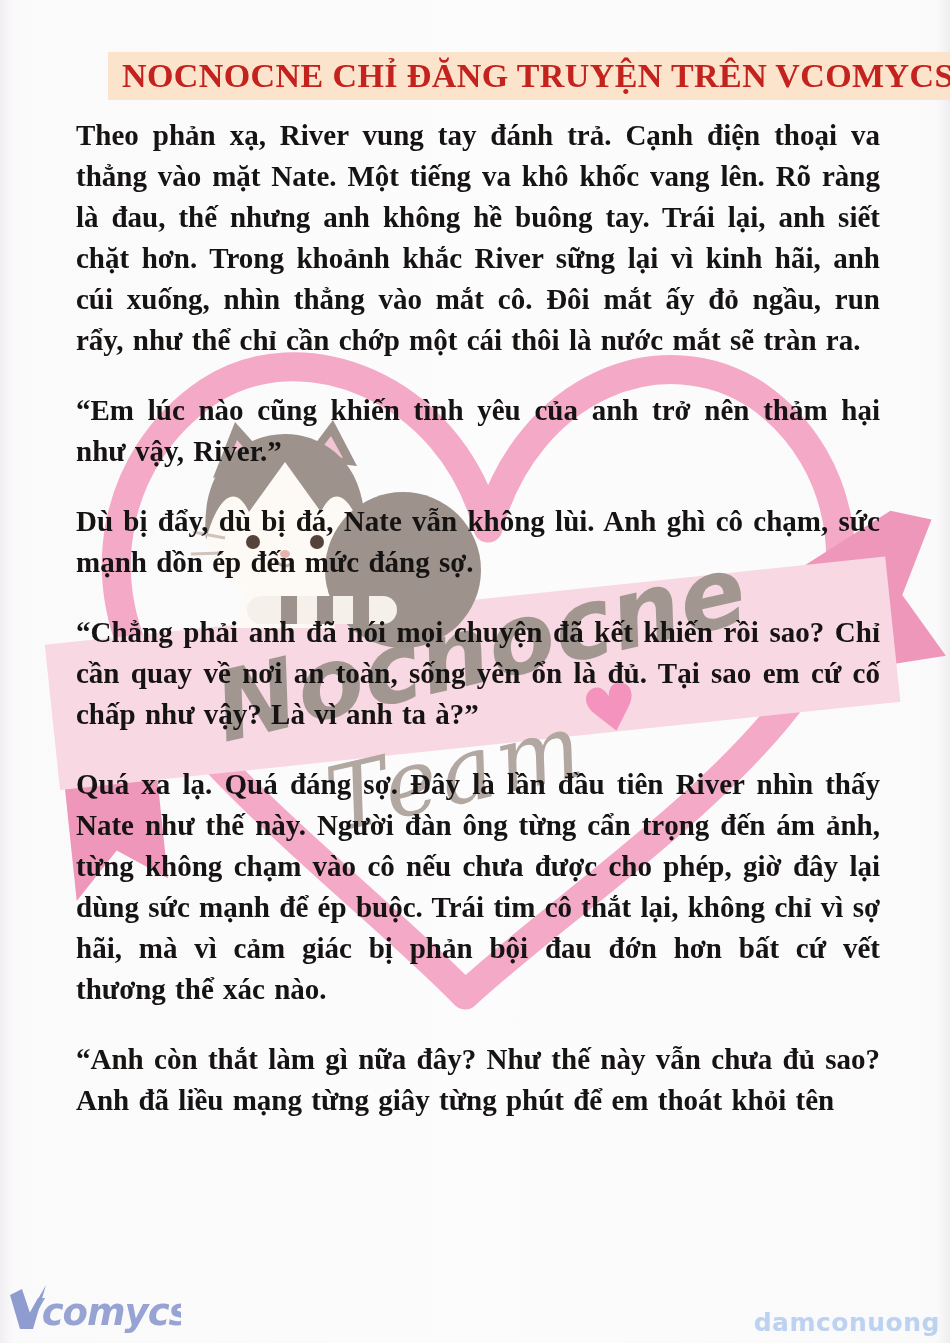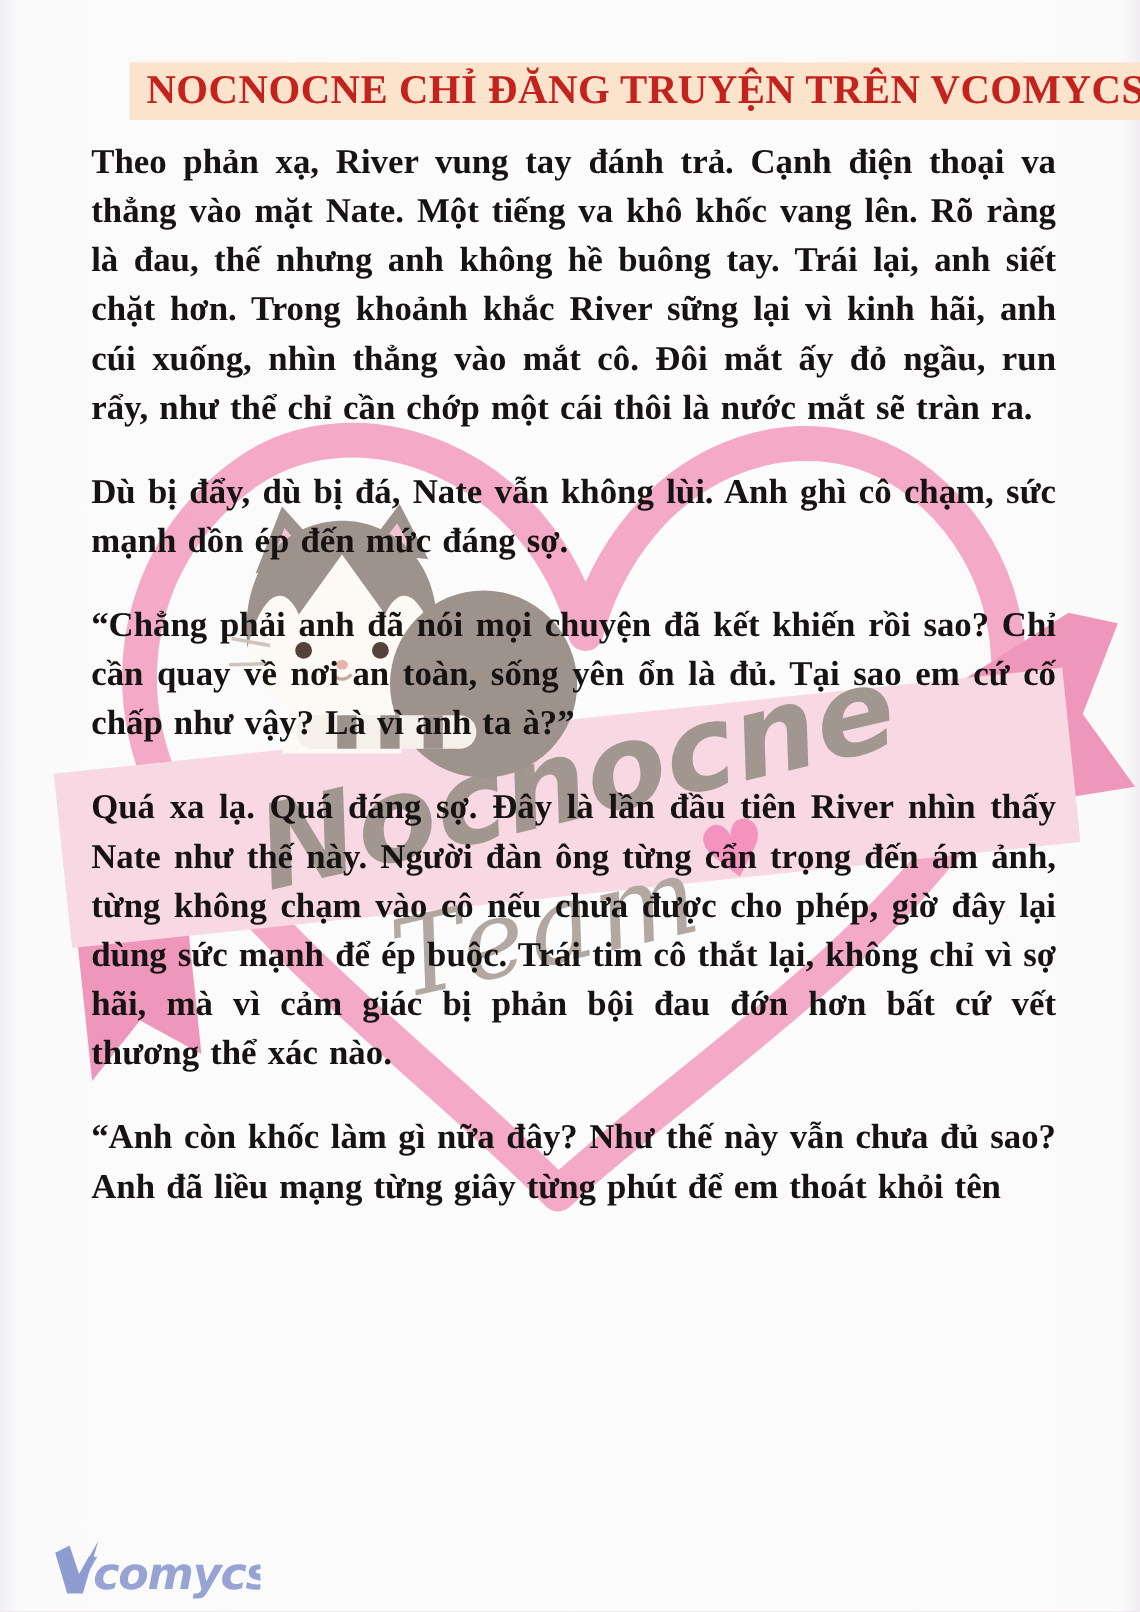--- a/index.html
+++ b/index.html
@@ -27,21 +27,21 @@
   }
   .para{
     font-size:29px;
     line-height:41px;
     color:#161313;
     text-align:justify;
     margin:0 0 29px 0;
     word-spacing:2px;
     font-weight:bold;
   }
-  .footer-left{position:absolute;left:6px;bottom:4px;z-index:2;margin-left:36px;}
+  .footer-left{position:absolute;left:6px;bottom:4px;z-index:2;}
   .footer-right{
     position:absolute;right:10px;bottom:6px;z-index:2;
     font-family:"DejaVu Sans","Liberation Sans",sans-serif;
     font-weight:bold;font-size:25px;letter-spacing:.5px;
     color:#bcd2ef;text-shadow:0 0 2px #eef4fc;
   }
   .vlogo-text{
     font-family:"DejaVu Sans","Liberation Sans",sans-serif;
     font-weight:bold;font-style:italic;
     letter-spacing:-1px;
@@ -102,26 +102,28 @@
       <rect x="62" y="176" width="150" height="28" rx="14" fill="#f6f0ea"></rect>
       <path d="M 96 176 h 16 v 28 h -16 Z M 132 176 h 16 v 28 h -16 Z M 168 176 h 16 v 28 h -16 Z" fill="#9d928c"></path>
     </g>
   </svg>
 
   <div class="content">
     <div class="title-wrap">
       <span class="title">NOCNOCNE CHỈ ĐĂNG TRUYỆN TRÊN VCOMYCS</span>
     </div>
     <p class="para">Theo phản xạ, River vung tay đánh trả. Cạnh điện thoại va thẳng vào mặt Nate. Một tiếng va khô khốc vang lên. Rõ ràng là đau, thế nhưng anh không hề buông tay. Trái lại, anh siết chặt hơn. Trong khoảnh khắc River sững lại vì kinh hãi, anh cúi xuống, nhìn thẳng vào mắt cô. Đôi mắt ấy đỏ ngầu, run rẩy, như thể chỉ cần chớp một cái thôi là nước mắt sẽ tràn ra.</p>
+    <p class="para">“Em lúc nào cũng khiến tình yêu của anh trở nên thảm hại như vậy, River.”</p>
     <p class="para">Dù bị đẩy, dù bị đá, Nate vẫn không lùi. Anh ghì cô chạm, sức mạnh dồn ép đến mức đáng sợ.</p>
     <p class="para">“Chẳng phải anh đã nói mọi chuyện đã kết khiến rồi sao? Chỉ cần quay về nơi an toàn, sống yên ổn là đủ. Tại sao em cứ cố chấp như vậy? Là vì anh ta à?”</p>
     <p class="para">Quá xa lạ. Quá đáng sợ. Đây là lần đầu tiên River nhìn thấy Nate như thế này. Người đàn ông từng cẩn trọng đến ám ảnh, từng không chạm vào cô nếu chưa được cho phép, giờ đây lại dùng sức mạnh để ép buộc. Trái tim cô thắt lại, không chỉ vì sợ hãi, mà vì cảm giác bị phản bội đau đớn hơn bất cứ vết thương thể xác nào.</p>
-    <p class="para">“Anh còn khốc làm gì nữa đây? Như thế này vẫn chưa đủ sao? Anh đã liều mạng từng giây từng phút để em thoát khỏi tên</p>
+    <p class="para">“Anh còn thắt làm gì nữa đây? Như thế này vẫn chưa đủ sao? Anh đã liều mạng từng giây từng phút để em thoát khỏi tên</p>
   </div>
 
   <div class="footer-left">
     <svg width="175" height="52" viewBox="0 0 175 52" aria-hidden="true">
       <polygon points="4,12 16,6 24,30 40,2 27,46 14,46" fill="#8f9cd0"></polygon>
       <text class="vlogo-text" x="8" y="42" font-size="37" fill="#8f9cd0" font-family="DejaVu Sans, sans-serif" font-weight="bold" font-style="italic" opacity="0.92">Vcomycs</text>
     </svg>
   </div>
+  <div class="footer-right">damconuong</div>
 
 </div>
 
 </body></html>

